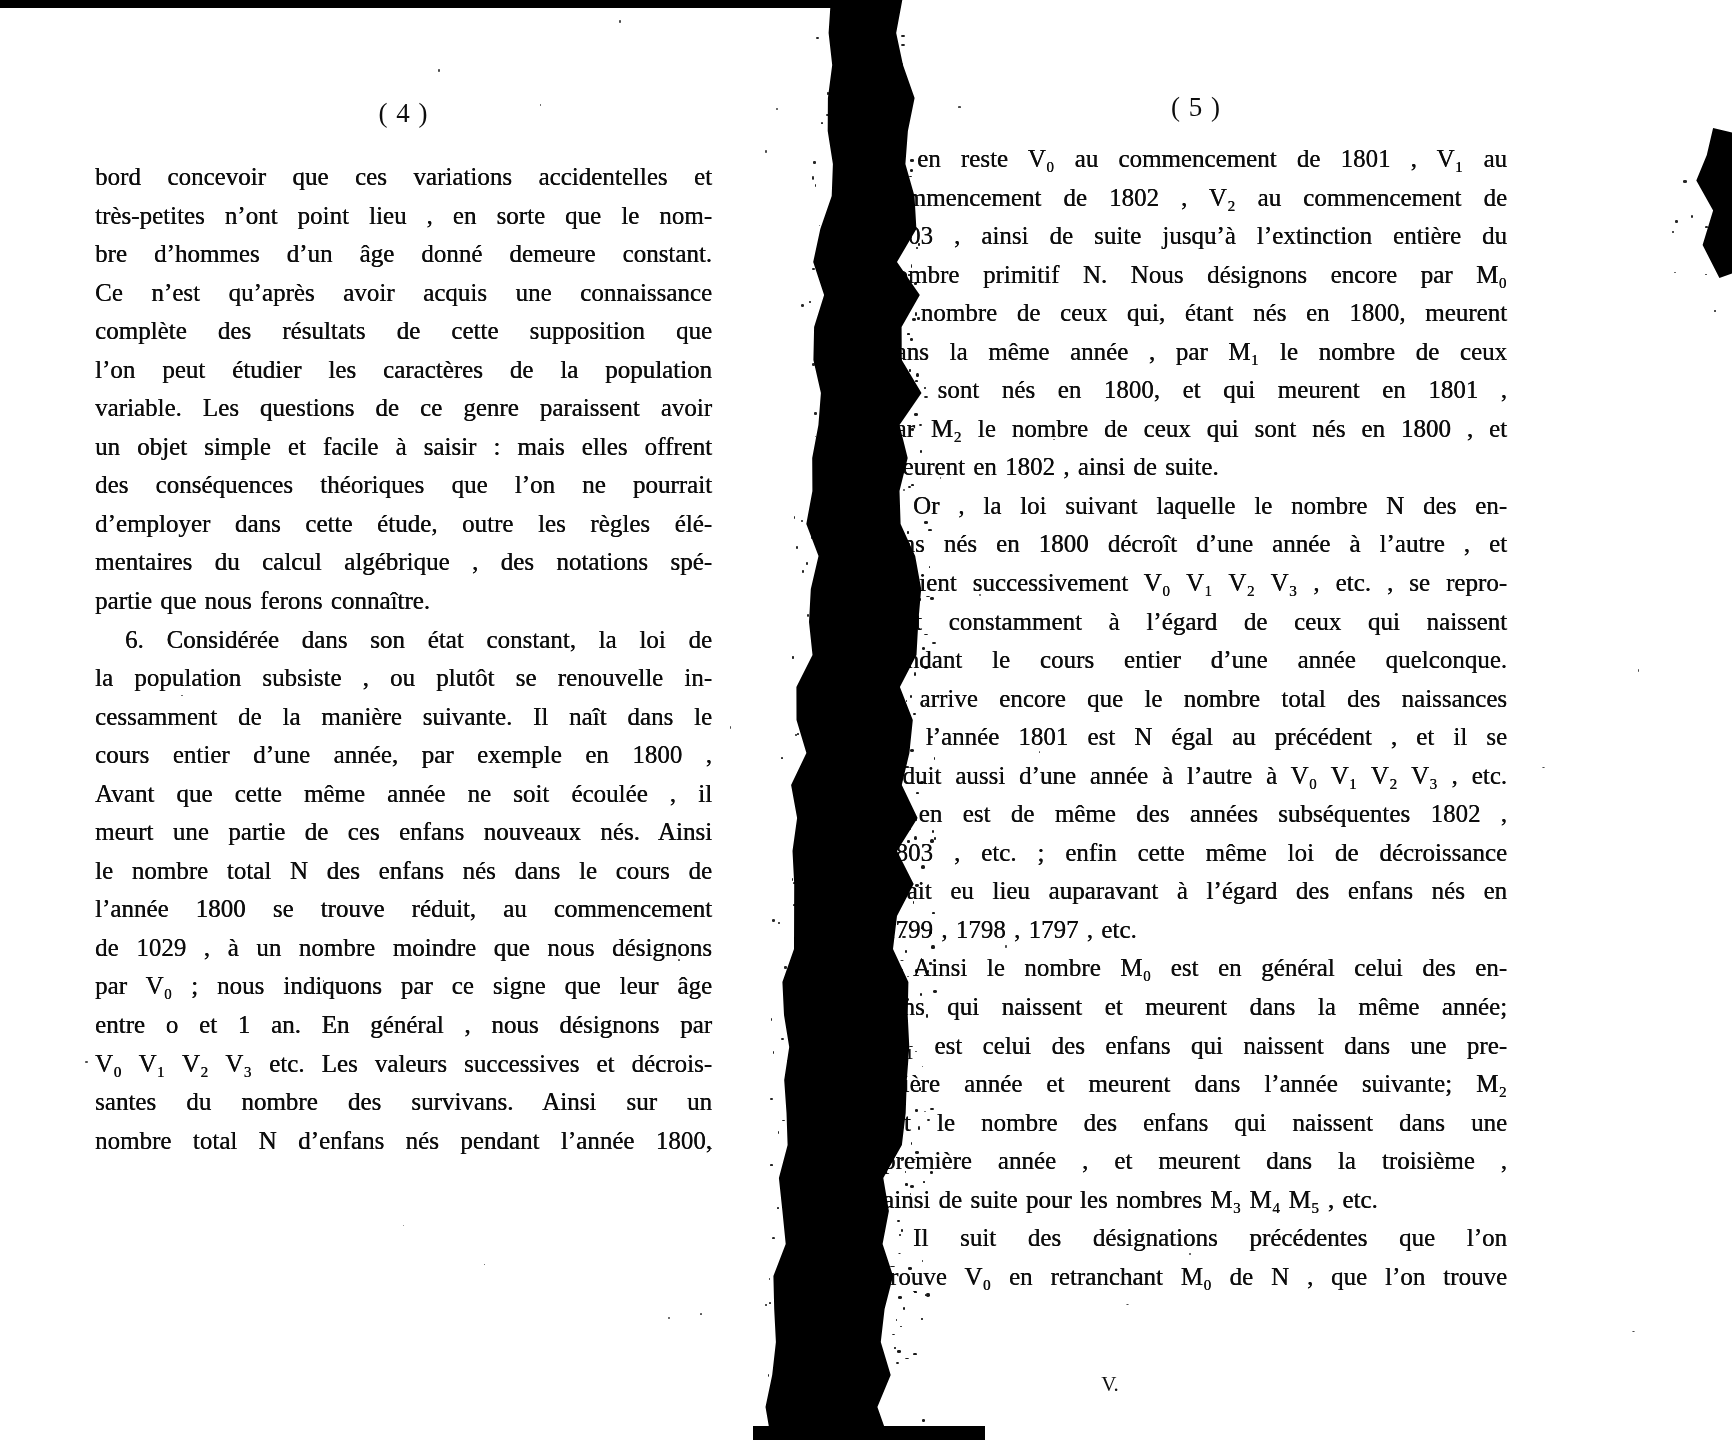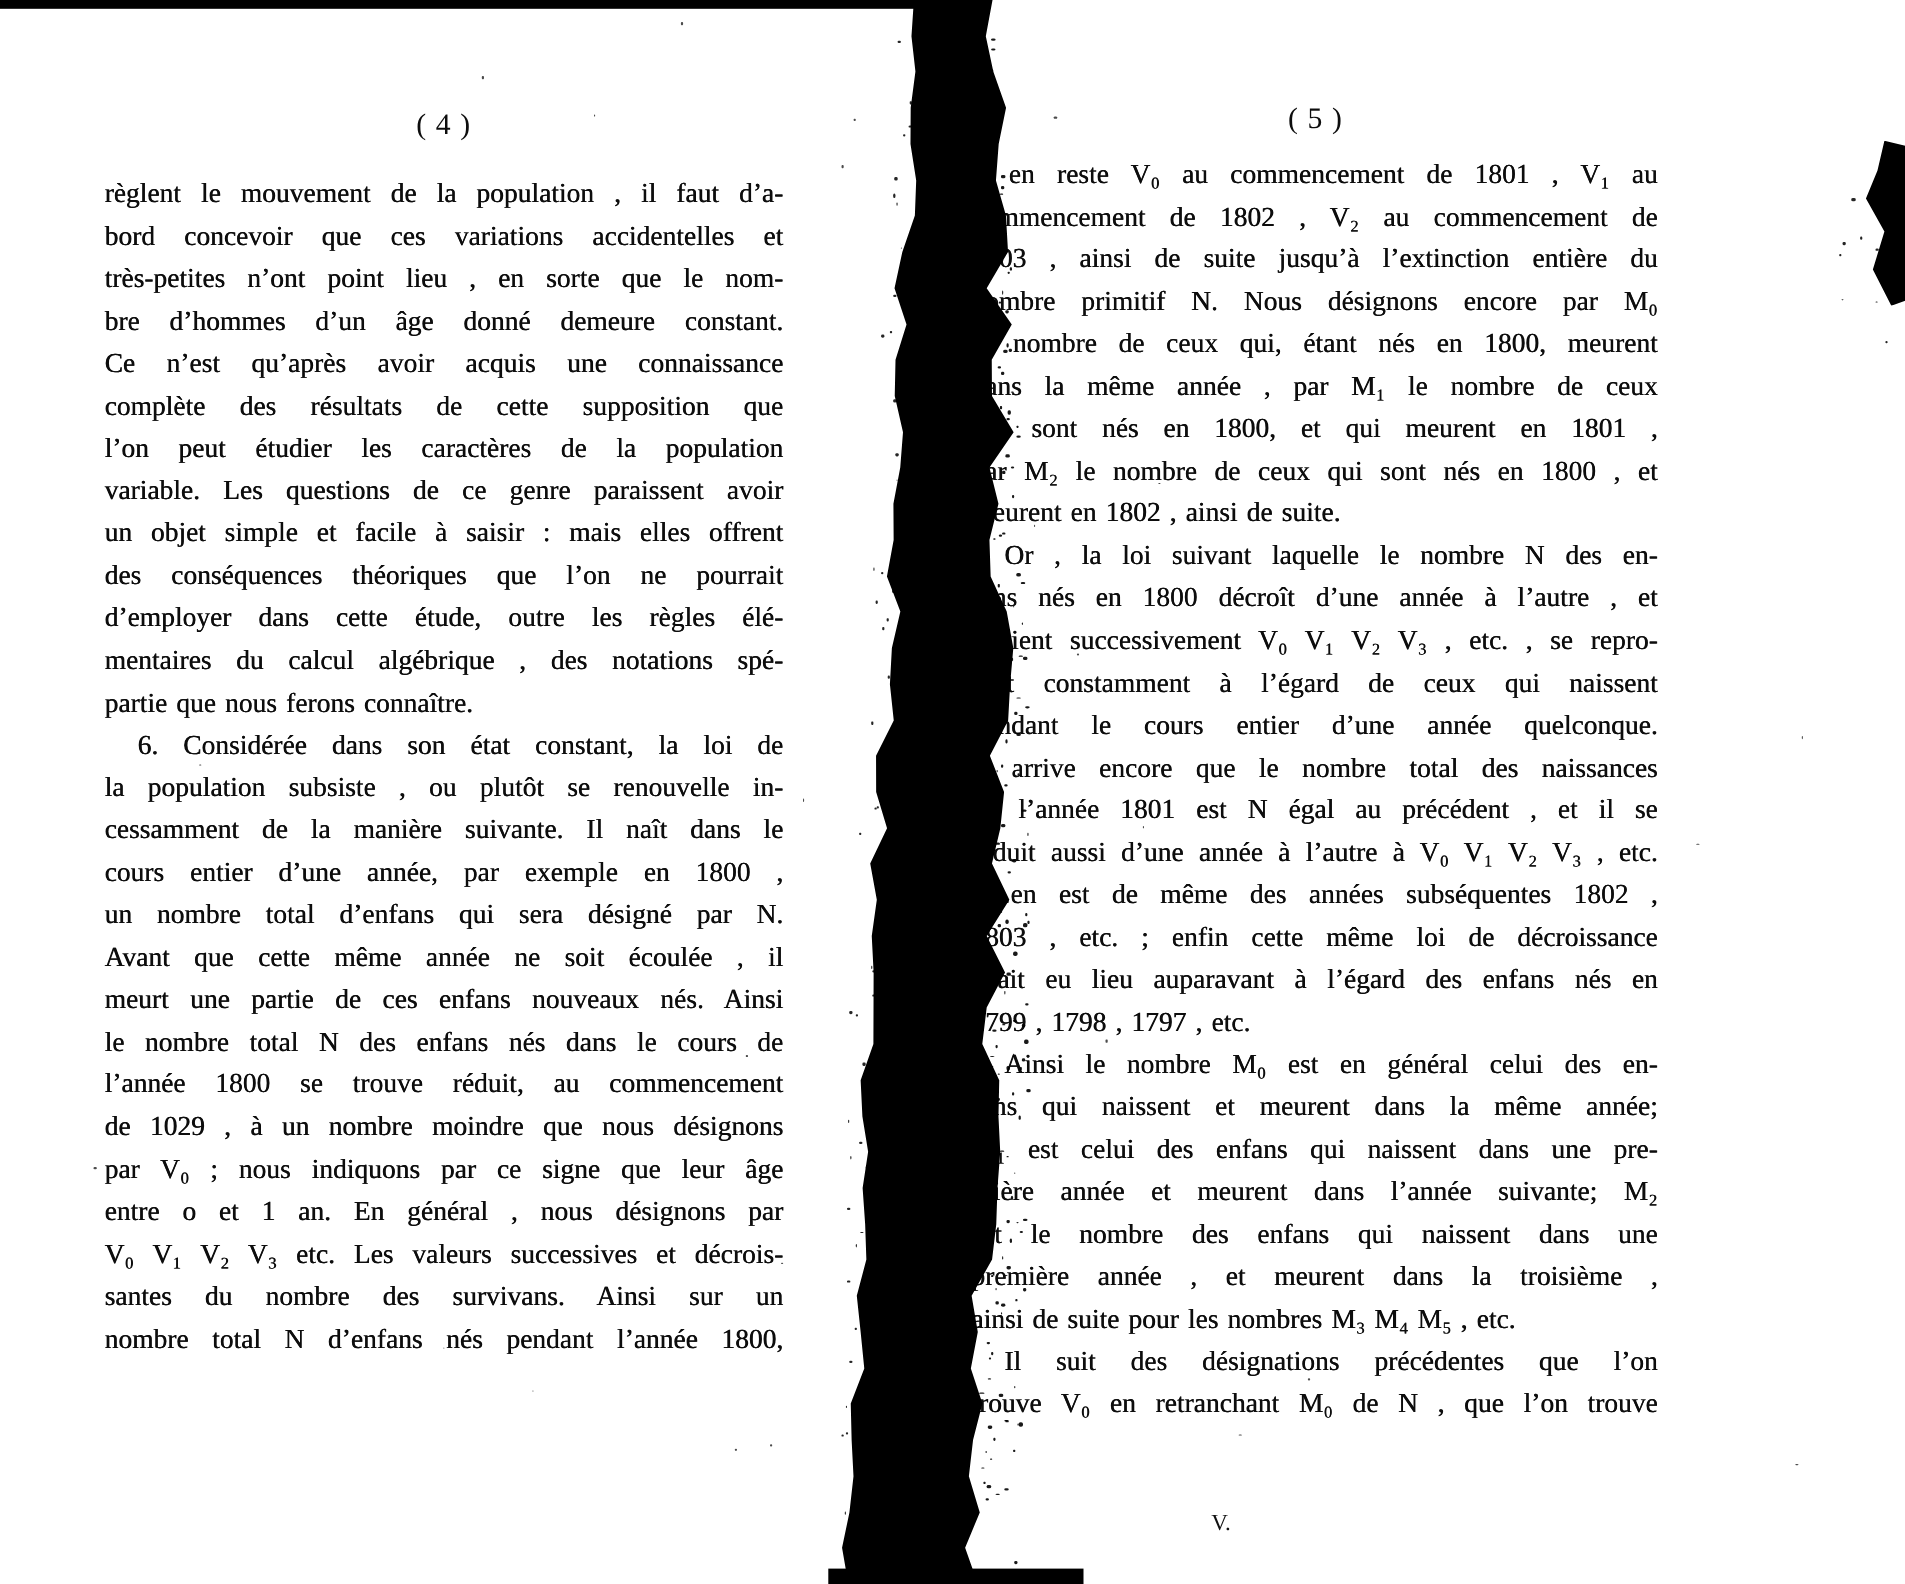--- a/index.html
+++ b/index.html
@@ -52,38 +52,36 @@
     text-align:center;font-size:21px;color:#111;
   }
 </style>
 </head>
 <body>
 
 <div class="scan">
 
   <div class="pagenum left">( 4 )</div>
   <div class="textblock left">
-    <div class="line">règlent le mouvement de la population , il faut d’a-</div>
     <div class="line">bord concevoir que ces variations accidentelles et</div>
     <div class="line">très-petites n’ont point lieu , en sorte que le nom-</div>
     <div class="line">bre d’hommes d’un âge donné demeure constant.</div>
     <div class="line">Ce n’est qu’après avoir acquis une connaissance</div>
     <div class="line">complète des résultats de cette supposition que</div>
     <div class="line">l’on peut étudier les caractères de la population</div>
     <div class="line">variable. Les questions de ce genre paraissent avoir</div>
     <div class="line">un objet simple et facile à saisir : mais elles offrent</div>
     <div class="line">des conséquences théoriques que l’on ne pourrait</div>
     <div class="line">d’employer dans cette étude, outre les règles élé-</div>
     <div class="line">mentaires du calcul algébrique , des notations spé-</div>
     <div class="line pend">partie que nous ferons connaître.</div>
     <div class="line ind">6.  Considérée dans son état constant, la loi de</div>
     <div class="line">la population subsiste , ou plutôt se renouvelle in-</div>
     <div class="line">cessamment de la manière suivante. Il naît dans le</div>
     <div class="line">cours entier d’une année, par exemple en 1800 ,</div>
-    <div class="line">un nombre total d’enfans qui sera désigné par N.</div>
     <div class="line">Avant que cette même année ne soit écoulée , il</div>
     <div class="line">meurt une partie de ces enfans nouveaux nés. Ainsi</div>
     <div class="line">le nombre total N des enfans nés dans le cours de</div>
     <div class="line">l’année 1800 se trouve réduit, au  commencement</div>
     <div class="line">de 1029 , à un nombre moindre que nous désignons</div>
     <div class="line">par V₀ ; nous indiquons par ce signe que leur âge</div>
     <div class="line">entre o et 1 an. En général , nous désignons par</div>
     <div class="line">V₀ V₁ V₂ V₃ etc. Les valeurs successives et décrois-</div>
     <div class="line">santes du nombre des survivans. Ainsi sur un</div>
     <div class="line">nombre total N d’enfans nés pendant l’année 1800,</div>

